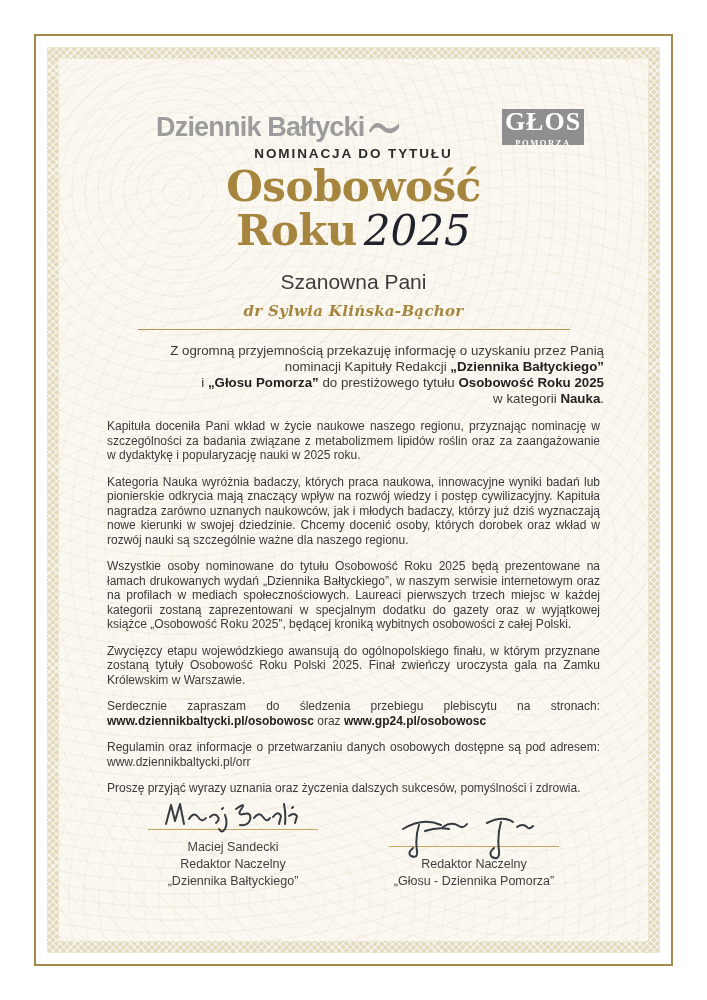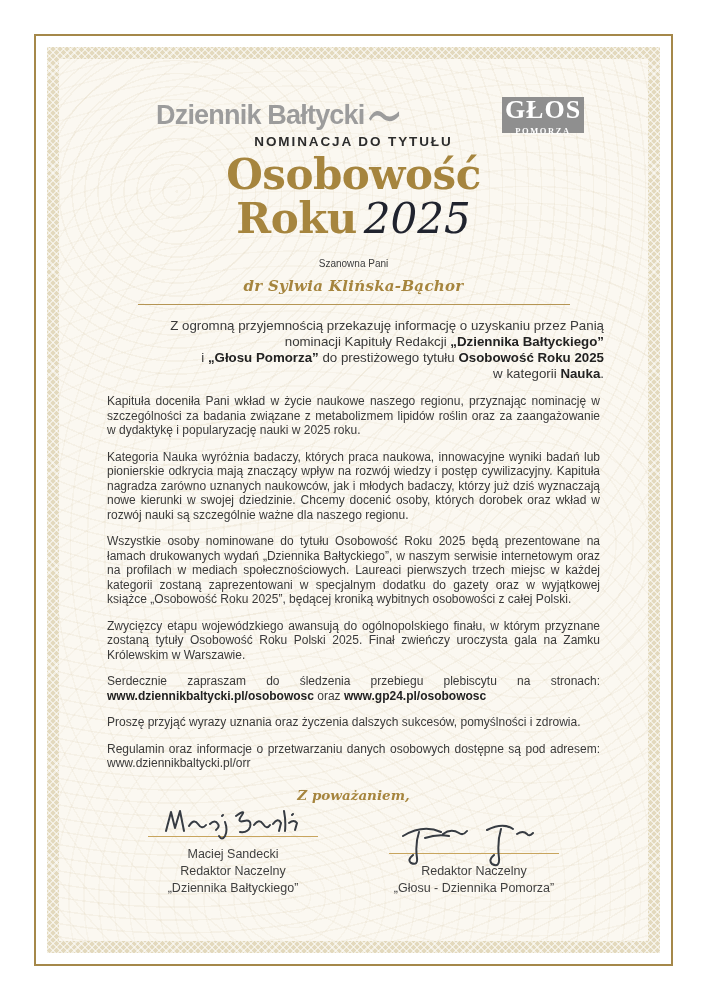--- a/index.html
+++ b/index.html
@@ -12,40 +12,40 @@
         background:
           repeating-linear-gradient(45deg, rgba(255,255,255,.55) 0 1.5px, transparent 1.5px 5px),
           repeating-linear-gradient(-45deg, rgba(255,255,255,.55) 0 1.5px, transparent 1.5px 5px),
           #e3d9bd;}
   
   .inner{position:absolute;inset:59px;background-color:#fbf8f1;
         background-image:
           repeating-radial-gradient(circle at 20% 15%, rgba(201,182,141,.11) 0 1.5px, transparent 1.5px 13px),
           repeating-radial-gradient(circle at 80% 55%, rgba(201,182,141,.09) 0 1.5px, transparent 1.5px 17px),
           repeating-radial-gradient(circle at 40% 95%, rgba(201,182,141,.08) 0 1.5px, transparent 1.5px 15px);}
-  .content{position:absolute;inset:59px;padding:4px 44px;box-sizing:border-box;}
+  .content{position:absolute;inset:59px;padding:16px 44px;box-sizing:border-box;}
 
   .logos{display:flex;justify-content:space-between;align-items:center;margin:33px 20px 0 53px;height:38px;}
   .logo-db{display:flex;align-items:center;gap:4px;color:#9c9c9c;font-weight:bold;
            font-size:27px;letter-spacing:-0.8px;font-family:"Liberation Sans",sans-serif;}
   .logo-glos{width:82px;height:36px;background:#8f8f8f;color:#ffffff;text-align:center;
              font-family:"Liberation Serif",serif;display:flex;flex-direction:column;
              justify-content:center;align-items:center;line-height:1;padding-top:2px;box-sizing:border-box;}
   .glos-top{font-size:26px;font-weight:bold;letter-spacing:1px;}
   .glos-divider{width:58px;height:1px;background:rgba(255,255,255,.85);margin:2px 0;}
   .glos-bottom{font-size:8.5px;letter-spacing:1.6px;font-weight:bold;}
 
   .kicker{text-align:center;font-size:13.5px;font-weight:bold;
           letter-spacing:1.9px;color:#2c2c2c;}
   .title{margin:4px 0 0;text-align:center;font-family:"DejaVu Serif",serif;font-size:42px;
          line-height:1.05;font-weight:normal;}
   .title-gold{color:#a6853e;font-weight:bold;letter-spacing:-0.5px;}
   .title-year{color:#20232e;font-style:italic;margin-left:7px;}
 
-  .salutation{margin-top:17px;text-align:center;font-size:10px;color:#3c3c3c;}
+  .salutation{margin-top:17px;text-align:center;font-size:21px;color:#3c3c3c;}
   .recipient{margin-top:8px;text-align:center;font-family:"DejaVu Serif",serif;
              font-style:italic;font-weight:bold;font-size:15px;color:#a6853e;letter-spacing:.3px;}
   .gold-rule{width:432px;margin:9px auto 0;border:none;border-top:1px solid #b59554;}
 
   .intro{margin:13px 0 0;text-align:right;font-size:13.3px;line-height:1.2;color:#3a3a3a;}
   .body-p{margin:12px 4px 0;text-align:justify;font-size:12px;line-height:1.21;color:#3a3a3a;}
   .body-p b, .intro b{color:#222222;}
 
   .closing{margin-top:16px;text-align:center;font-family:"DejaVu Serif",serif;
            font-style:italic;font-weight:bold;font-size:13.5px;color:#a6853e;}
@@ -103,24 +103,23 @@
 
     <p class="body-p">Kapituła doceniła Pani wkład w życie naukowe naszego regionu, przyznając nominację w szczególności za badania związane z metabolizmem lipidów roślin oraz za zaangażowanie w dydaktykę i popularyzację nauki w 2025 roku.</p>
     <p class="body-p">Kategoria Nauka wyróżnia badaczy, których praca naukowa, innowacyjne wyniki badań lub pionierskie odkrycia mają znaczący wpływ na rozwój wiedzy i postęp cywilizacyjny. Kapituła nagradza zarówno uznanych naukowców, jak i młodych badaczy, którzy już dziś wyznaczają nowe kierunki w swojej dziedzinie. Chcemy docenić osoby, których dorobek oraz wkład w rozwój nauki są szczególnie ważne dla naszego regionu.</p>
     <p class="body-p">Wszystkie osoby nominowane do tytułu Osobowość Roku 2025 będą prezentowane na łamach drukowanych wydań „Dziennika Bałtyckiego”, w naszym serwisie internetowym oraz na profilach w mediach społecznościowych. Laureaci pierwszych trzech miejsc w każdej kategorii zostaną zaprezentowani w specjalnym dodatku do gazety oraz w wyjątkowej książce „Osobowość Roku 2025”, będącej kroniką wybitnych osobowości z całej Polski.</p>
     <p class="body-p">Zwycięzcy etapu wojewódzkiego awansują do ogólnopolskiego finału, w którym przyznane zostaną tytuły Osobowość Roku Polski 2025. Finał zwieńczy uroczysta gala na Zamku Królewskim w Warszawie.</p>
 
     <p class="body-p">
       <span>Serdecznie zapraszam do śledzenia przebiegu plebiscytu na stronach: </span><b>www.dziennikbaltycki.pl/osobowosc</b><span> oraz </span><b>www.gp24.pl/osobowosc</b>
     </p>
 
+    <p class="body-p">Regulamin oraz informacje o przetwarzaniu danych osobowych dostępne są pod adresem: www.dziennikbaltycki.pl/orr</p>
     <p class="body-p">Proszę przyjąć wyrazy uznania oraz życzenia dalszych sukcesów, pomyślności i zdrowia.</p>
-    <p class="body-p">Regulamin oraz informacje o przetwarzaniu danych osobowych dostępne są pod adresem: www.dziennikbaltycki.pl/orr</p>
 
-    <div class="closing">Z poważaniem,</div>
 
     <div class="signatures">
       <div class="sig-block sig-left" style="width:170px;">
         <svg class="sig-svg" width="150" height="38" viewBox="0 0 150 38">
           <path d="M8 28 L13 9 L17 25 L22 8 L26 28
                    M31 23 Q36 15 40 21 T48 22
                    M52 21 Q57 16 60 21 Q62 24 58 27
                    M64 13 L65 12
                    M67 19 Q70 27 67 33 Q64 38 61 33
                    M78 13 Q88 6 84 12 Q78 20 86 18 Q94 16 92 24 Q90 30 82 29

